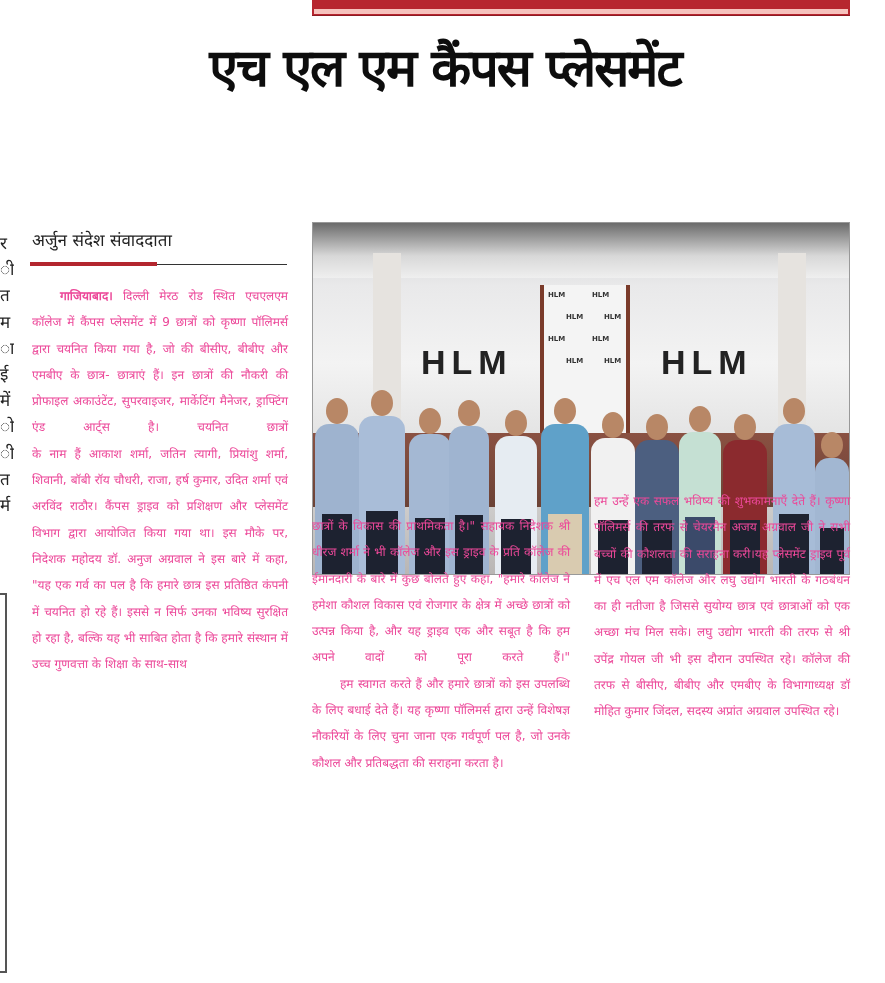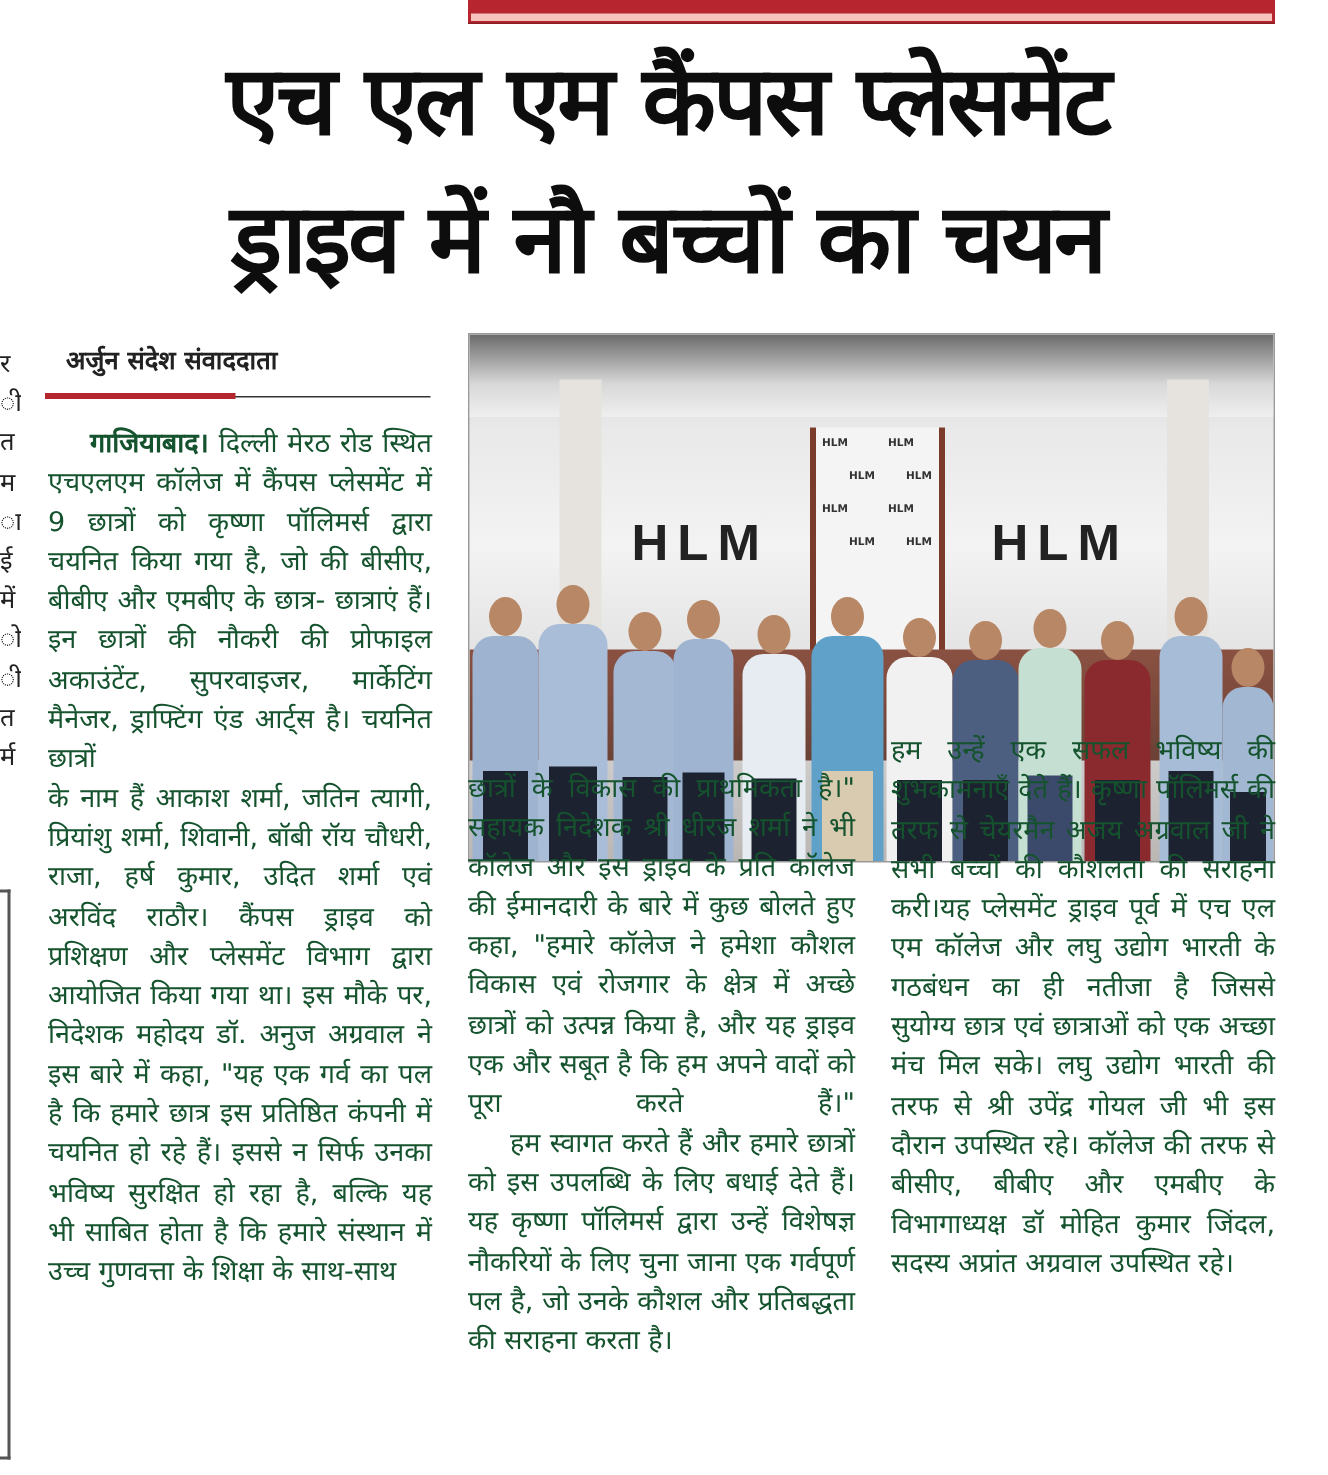--- a/index.html
+++ b/index.html
@@ -10,48 +10,48 @@
     position: absolute; left: 312px; top: 0; width: 538px; height: 16px;
     background: #b7262f; border-bottom: 1px solid #8c1c23;
   }
   .top-bar .inner {
     position: absolute; left: 2px; right: 2px; bottom: 1px; height: 5px; background: #f6c2bd;
   }
 
   .headline {
     position: absolute; left: 20px; top: 22px; width: 850px;
     font-family: "DejaVu Sans", sans-serif; font-weight: 700;
-    font-size: 64px; line-height: 92px; color: #0d0d0d; text-align: center;
+    font-size: 52px; line-height: 92px; color: #0d0d0d; text-align: center;
     letter-spacing: -2px;
   }
 
   .prev-col {
     position: absolute; left: 0; top: 230px; width: 14px;
     font-size: 17px; line-height: 26.2px; color: #222; overflow: hidden; white-space: nowrap;
   }
   .prev-col span { display: block; }
 
   .side-box {
     position: absolute; left: 0; top: 593px; width: 7px; height: 380px;
     border-right: 2px solid #555; border-top: 2px solid #555; border-bottom: 2px solid #555;
   }
 
   .byline {
-    position: absolute; left: 44px; top: 228px; width: 256px;
-    font-weight: 700; font-size: 17px; color: #222;
+    position: absolute; left: 32px; top: 228px; width: 256px;
+    font-weight: 400; font-size: 17px; color: #222;
   }
   .byline-rule {
     position: absolute; left: 30px; top: 264px; width: 257px; height: 1px; background: #333;
   }
   .byline-rule-accent {
     position: absolute; left: 30px; top: 262px; width: 127px; height: 4px; background: #b3262e;
   }
 
   .col {
-    position: absolute; font-size: 18px; line-height: 26.3px; color: #14532d;
+    position: absolute; font-size: 12px; line-height: 26.3px; color: #ec4899;
     text-align: justify; text-align-last: justify;
   }
   .col p { text-indent: 28px; }
   .col p.noindent { text-indent: 0; }
   .col .last { text-align-last: left; }
   .dateline { font-weight: 700; }
 
   .col1 { left: 32px; top: 283px; width: 256px; }
   .col2 { left: 312px; top: 513px; width: 258px; }
   .col3 { left: 594px; top: 488px; width: 256px; }
@@ -78,21 +78,20 @@
 </style>
 </head>
 <body>
 
 <div class="top-bar">
     <div class="inner"></div>
   </div>
 
 <div class="headline">
   <div>एच एल एम कैंपस प्लेसमेंट</div>
-  <div>ड्राइव में नौ बच्चों का चयन</div>
 </div>
 
 <div class="prev-col">
   <span>र</span>
   <span>ी</span>
   <span>त</span>
   <span>म</span>
   <span>ा</span>
   <span>ई</span>
   <span>में</span>

